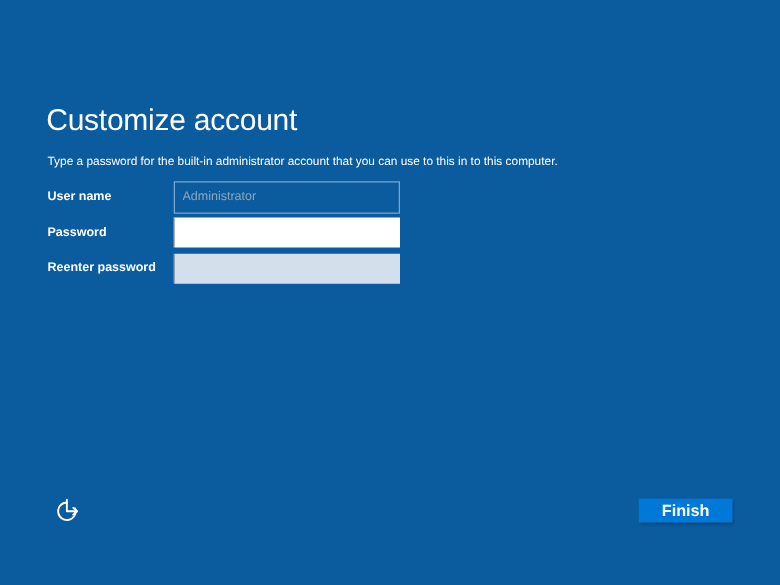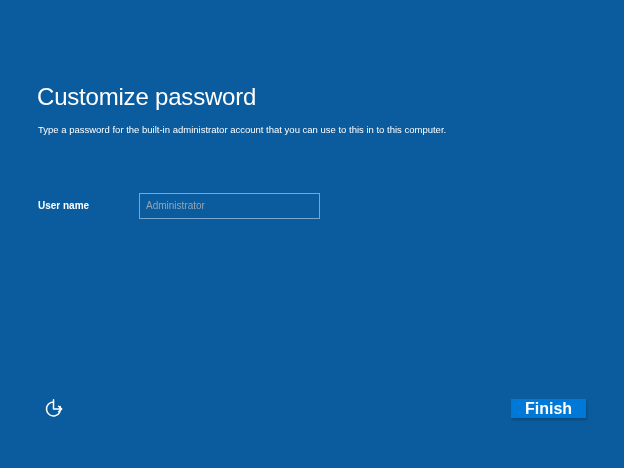--- a/index.html
+++ b/index.html
@@ -18,21 +18,21 @@
     color:var(--text,#ffffff);
     letter-spacing:-0.2px;
   }
   .subtitle{
     position:absolute;left:38px;top:124px;
     margin:0;
     font-size:9.5px;line-height:1.3;
     color:var(--text,#ffffff);
   }
   .form{position:absolute;left:38px;top:148px;}
-  .row{display:flex;align-items:center;height:19px;margin-bottom:9px;margin-top:48px;}
+  .row{display:flex;align-items:center;height:19px;margin-bottom:9px;}
   .row.password-row{height:20px;}
   .row label{
     width:101px;flex:0 0 101px;
     font-size:10px;font-weight:700;color:var(--text,#ffffff);
   }
   .inp{
     width:181px;height:100%;
     box-sizing:border-box;
     padding:12px 6px;
     font-family:"Liberation Sans",sans-serif;
@@ -66,42 +66,50 @@
     cursor:pointer;
     display:flex;align-items:center;justify-content:center;
   }
   .finish-button{
     position:absolute;left:511px;top:399px;
     width:75px;height:19px;
     background:var(--button,#0078d7);
     color:#ffffff;
     border:none;
     font-family:"Liberation Sans",sans-serif;
-    font-size:16px;font-weight:700;
+    font-size:13px;font-weight:700;
     cursor:pointer;
     box-shadow:1px 2px 2px rgba(0,0,0,0.18);
   }
 </style>
 </head>
 <body>
 
 <div class="screen">
 
-  <h1 class="title">Customize password</h1>
+  <h1 class="title">Customize account</h1>
 
   <p class="subtitle">Type a password for the built-in administrator account that you can use to this in to this computer.</p>
 
   <div class="form">
 
     <div class="row">
       <label>User name</label>
       <input class="inp inp-username" type="text" readonly="" placeholder="Administrator" style="">
     </div>
 
+    <div class="row password-row">
+      <label>Password</label>
+      <input class="inp inp-password" type="password" style="">
+    </div>
 
+    <div class="row">
+      <label>Reenter password</label>
+      <input class="inp inp-reenter" type="password" style="">
+    </div>
 
   </div>
 
   <button class="eoa-button">
     <svg width="22" height="22" viewBox="0 0 22 22" fill="none" stroke="#ffffff" stroke-width="1.5" stroke-linecap="round" stroke-linejoin="round">
       <path d="M10.5 4 A 7 7 0 1 0 17.1 8.6"></path>
       <path d="M10.5 1.8 V 10.5"></path>
       <path d="M10.5 11 H 18.3"></path>
       <path d="M15.6 8.3 L 18.7 11 L 15.6 13.7"></path>
     </svg>

